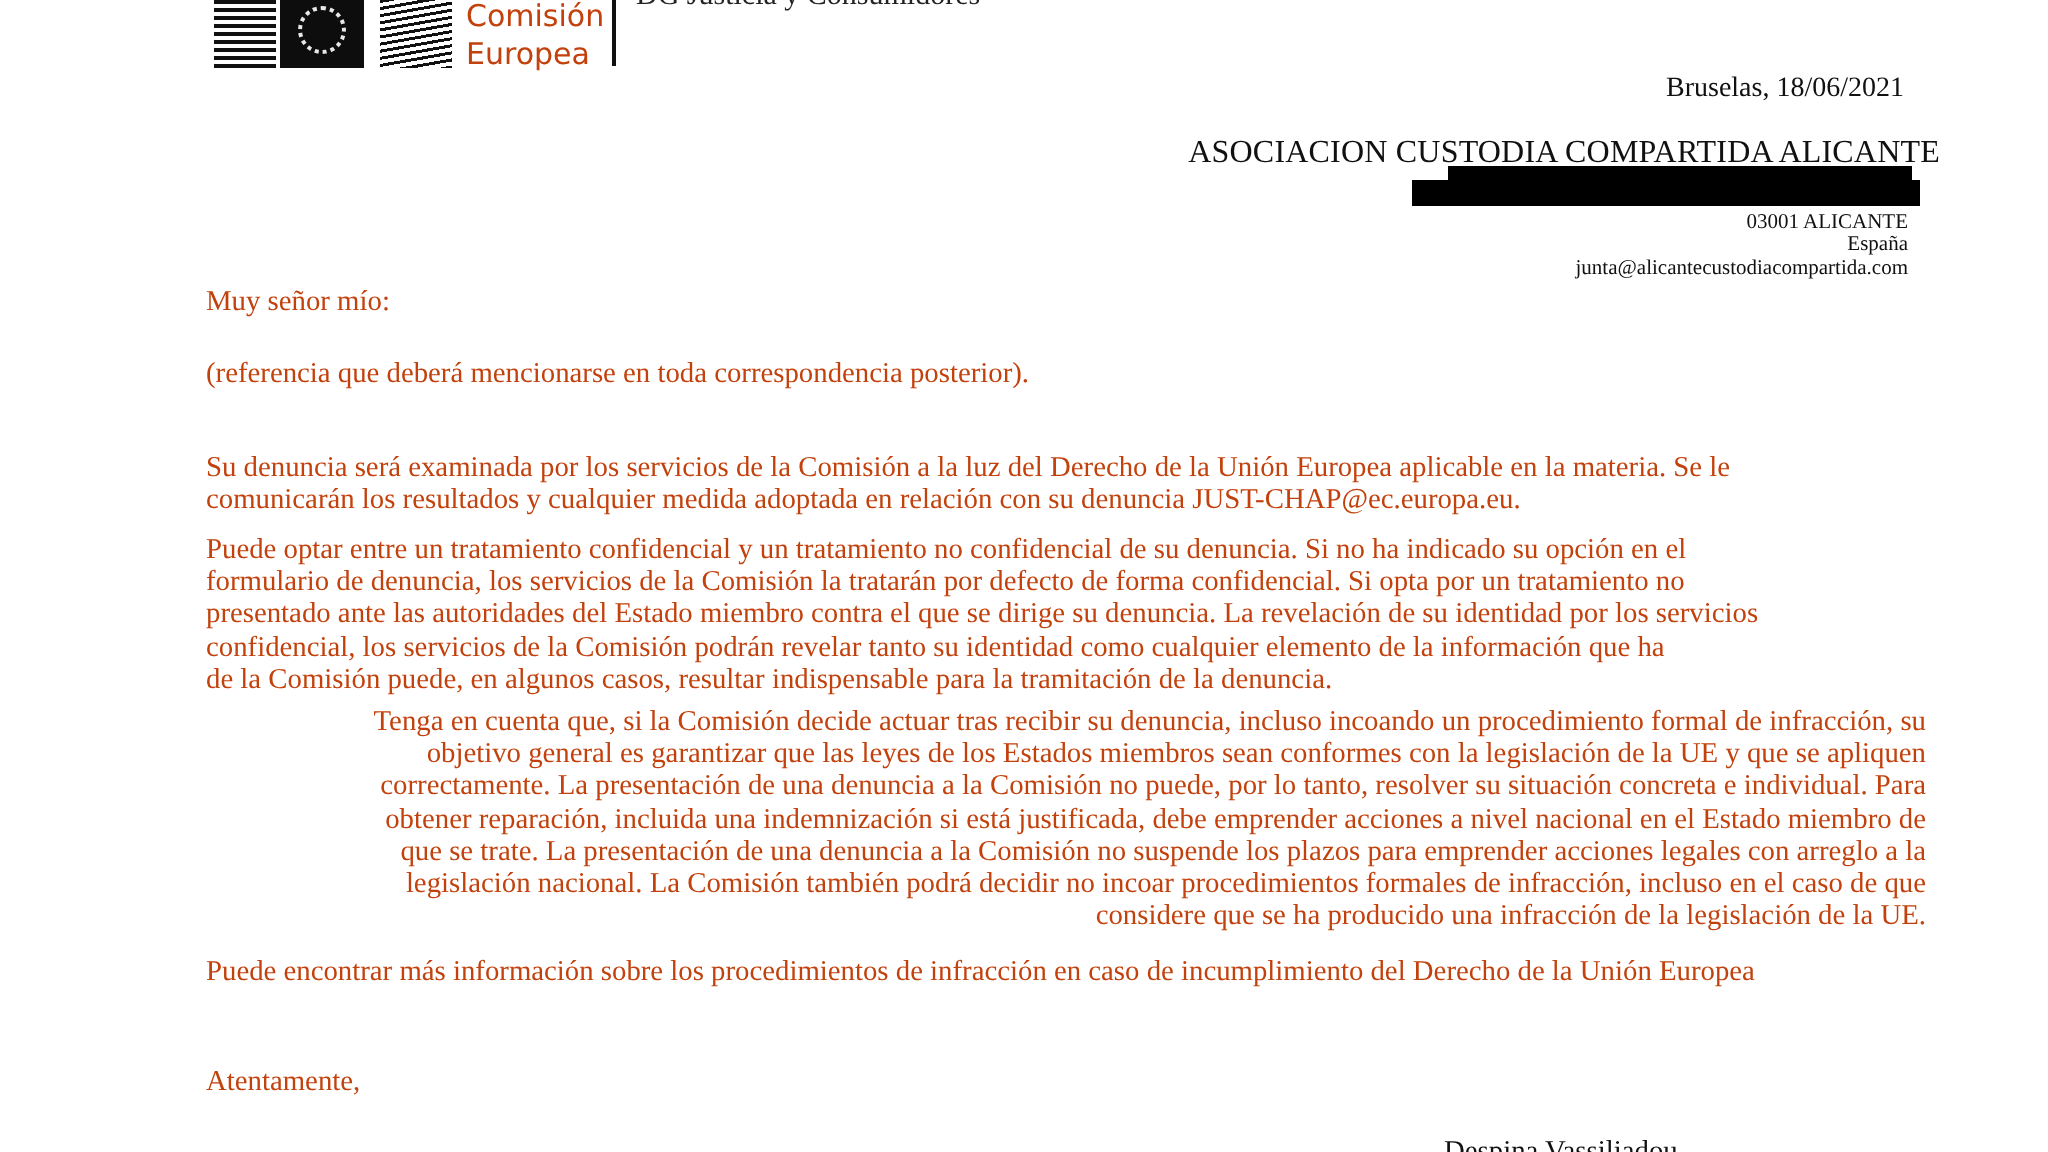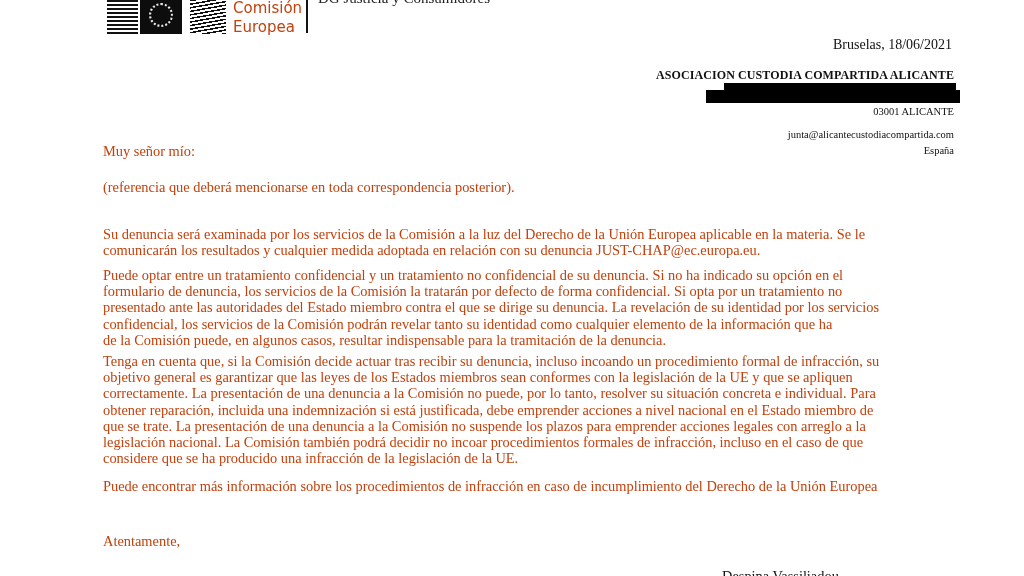--- a/index.html
+++ b/index.html
@@ -13,34 +13,34 @@
                  border:2px dotted #e8e8e8; box-sizing:border-box; }
   .stripes-left { left:107px; width:31px;
     background:repeating-linear-gradient(to bottom,#111 0 2px,#fff 2px 4px); }
   .stripes-right { left:190px; width:36px;
     background:repeating-linear-gradient(170deg,#111 0 1.5px,#fff 1.5px 3.5px); }
   .org-name { left:233px; top:-1px; font-family:"DejaVu Sans","Liberation Sans",sans-serif;
               font-size:15px; line-height:19px; color:#c2410c; font-weight:500; }
   .vdivider { left:306px; top:0; width:2px; height:33px; background:#111; }
   .dg-name { left:318px; top:-10px; font-size:15px; color:#222; }
   .date { top:37px; font-size:14px; right:72px; }
-  .addr1 { top:68px; font-size:12px; right:70px; letter-spacing:0.1px;font-weight:bold; }
+  .addr1 { top:68px; font-size:16px; right:54px; letter-spacing:0.1px; }
   .redact1 { left:724px; top:83px; width:232px; height:10px; background:#000; }
   .redact2 { left:706px; top:90px; width:254px; height:13px; background:#000; }
   .addr-small { font-size:10.5px; line-height:12px; right:70px; }
   .zip { top:106px; }
-  .country { top:117px;margin-top:28px; }
+  .country { top:117px; }
   .email { top:129px; }
   
   .body-text { left:103px; width:860px; font-size:14.4px; line-height:16.2px; color:#c2410c; }
   .salutation { top:143px; }
   .p1 { top:179px; }
   .p2 { top:226px; }
   .p3 { top:267px; }
-  .p4 { top:353px; }
+  .p4 { top:353px;text-align:right; }
   .p5 { top:478px; }
   .closing { top:533px; }
   .signature { left:722px; top:568px; font-size:14.4px; }
   .body-text p { margin:0; }
 </style>
 </head>
 <body>
 
 <div class="logo-lines stripes-left"></div>
 <div class="flag">

